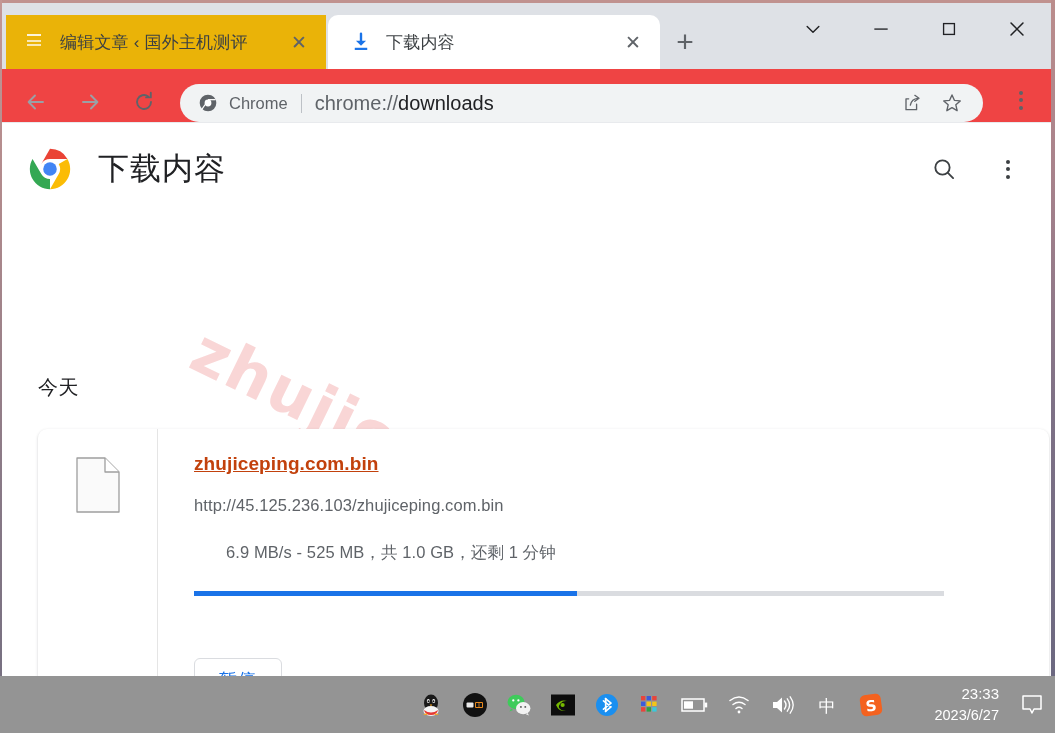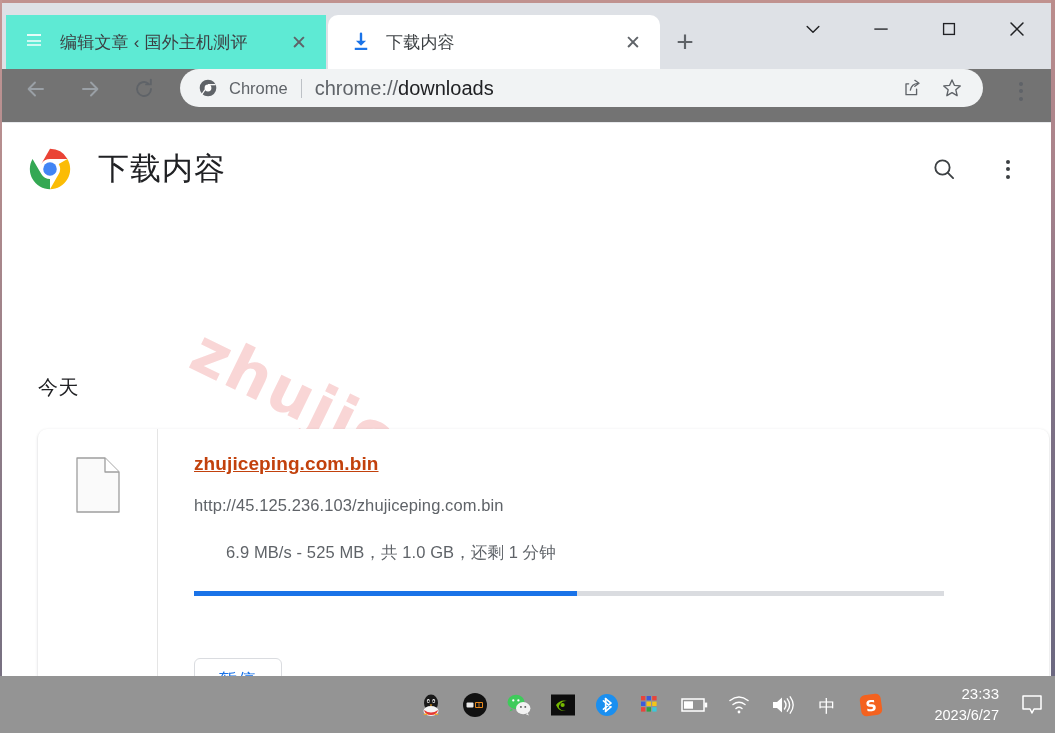--- a/index.html
+++ b/index.html
@@ -57,21 +57,21 @@
     top: 12px;
     height: 54px;
     display: flex;
     align-items: center;
     box-sizing: border-box;
   }
   .tab-inactive {
     left: 4px;
     width: 320px;
     padding-left: 18px;
-    background: #5eead4;
+    background: #eab308;
   }
   .tab-active {
     left: 326px;
     width: 332px;
     padding-left: 22px;
     background: #ffffff;
     border-radius: 10px 10px 0 0;
   }
   .tab-favicon {
     width: 22px; height: 22px;
@@ -144,23 +144,23 @@
     color: #202124;
     cursor: pointer;
   }
 
   
   #toolbar {
     position: absolute;
     left: 2px; top: 69px;
     width: 1049px;
     height: 54px;
-    background: #737373;
-    display: flex;
-    align-items: flex-start;
+    background: #ef4444;
+    display: flex;
+    align-items: flex-end;
     border-bottom: 1px solid #e8eaed;
     box-sizing: border-box;
   }
   .navbtn {
     width: 40px; height: 40px;
     margin-left: 14px;
     display: flex; align-items: center; justify-content: center;
     color: #9aa0a6;
     cursor: pointer;
     flex: 0 0 auto;

